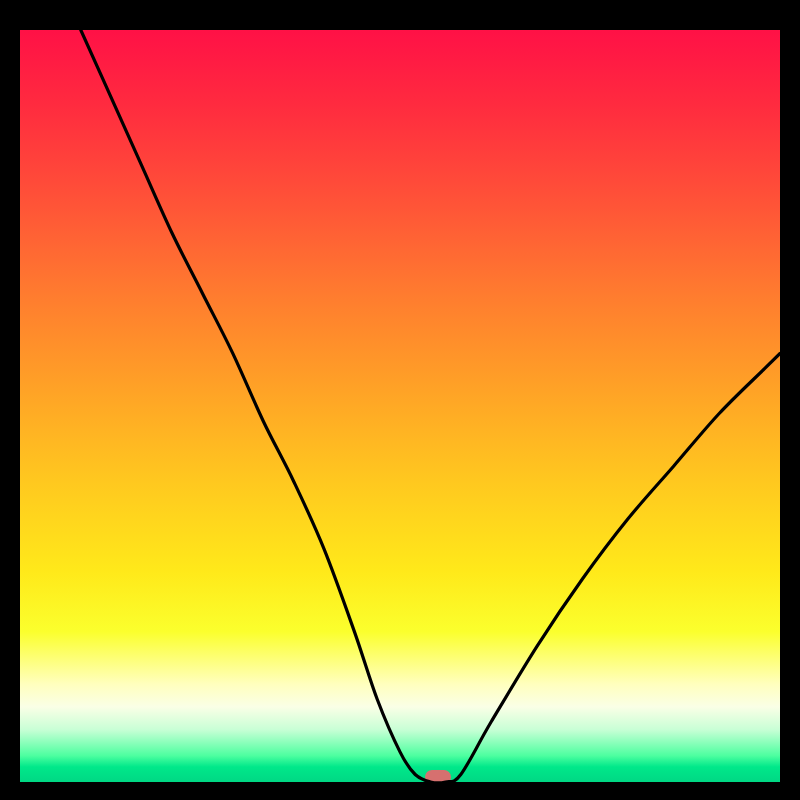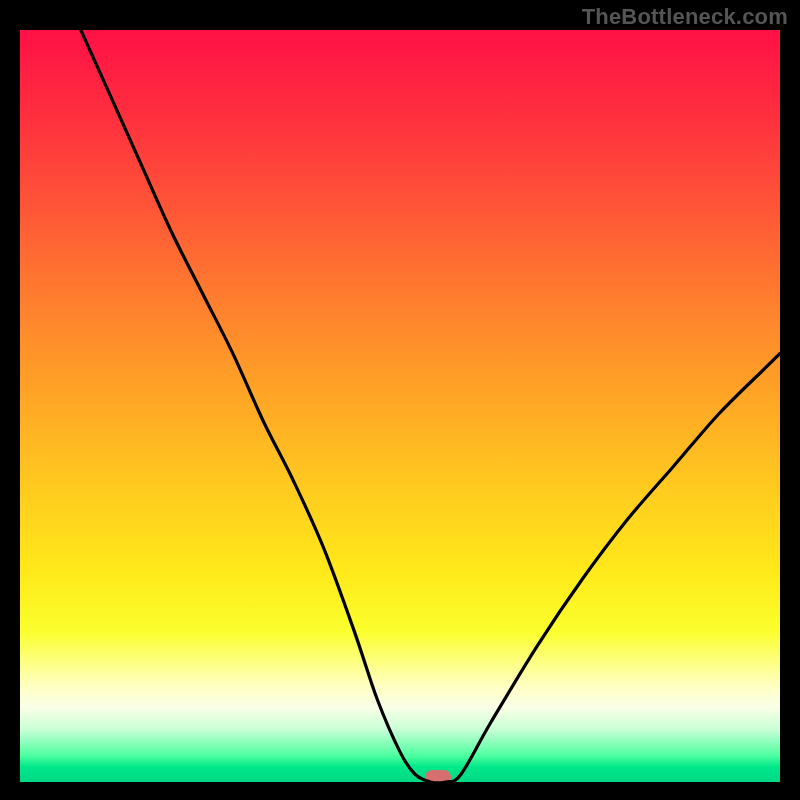--- a/index.html
+++ b/index.html
@@ -69,21 +69,20 @@
     border-radius: 7px;
     background: #d6706f;
     z-index: 4;
     transform: translate(-50%, -50%);
   }
 </style>
 </head>
 <body>
 
 <div class="frame">
-  <div class="watermark">TheBottleneck.com</div>
 
   <div class="plot-area">
     <svg class="curve" viewBox="0 0 760 752" preserveAspectRatio="none">
       <path id="curve-path" d="M 60.8 0.0 C 65.9 11.3, 81.1 45.1, 91.2 67.7 C 101.3 90.2, 111.5 112.8, 121.6 135.4 C 131.7 157.9, 141.9 181.7, 152.0 203.0 C 162.1 224.3, 172.3 243.1, 182.4 263.2 C 192.5 283.3, 202.7 302.1, 212.8 323.4 C 222.9 344.7, 233.1 369.7, 243.2 391.0 C 253.3 412.3, 263.5 429.9, 273.6 451.2 C 283.7 472.5, 293.9 493.8, 304.0 518.9 C 314.1 543.9, 325.5 576.5, 334.4 601.6 C 343.3 626.7, 349.6 649.2, 357.2 669.3 C 364.8 689.3, 373.7 709.4, 380.0 721.9 C 386.3 734.5, 390.1 739.5, 395.2 744.5 C 400.3 749.5, 405.3 750.7, 410.4 752.0 C 415.5 753.3, 420.5 753.3, 425.6 752.0 C 430.7 750.7, 433.2 754.5, 440.8 744.5 C 448.4 734.5, 458.5 713.1, 471.2 691.8 C 483.9 670.5, 501.6 640.5, 516.8 616.6 C 532.0 592.8, 547.2 570.3, 562.4 549.0 C 577.6 527.7, 592.8 507.6, 608.0 488.8 C 623.2 470.0, 638.4 453.7, 653.6 436.2 C 668.8 418.6, 684.0 399.8, 699.2 383.5 C 714.4 367.2, 734.7 348.4, 744.8 338.4 C 754.9 328.4, 757.5 325.9, 760.0 323.4" fill="none" stroke="#000" stroke-width="3.2" stroke-linejoin="round" stroke-linecap="round"></path>
     </svg>
     <div id="marker" class="marker" style="left: 418px; top: 747.488px; background: rgb(214, 112, 111);"></div>
   </div>
 </div>
 
 </body></html>

